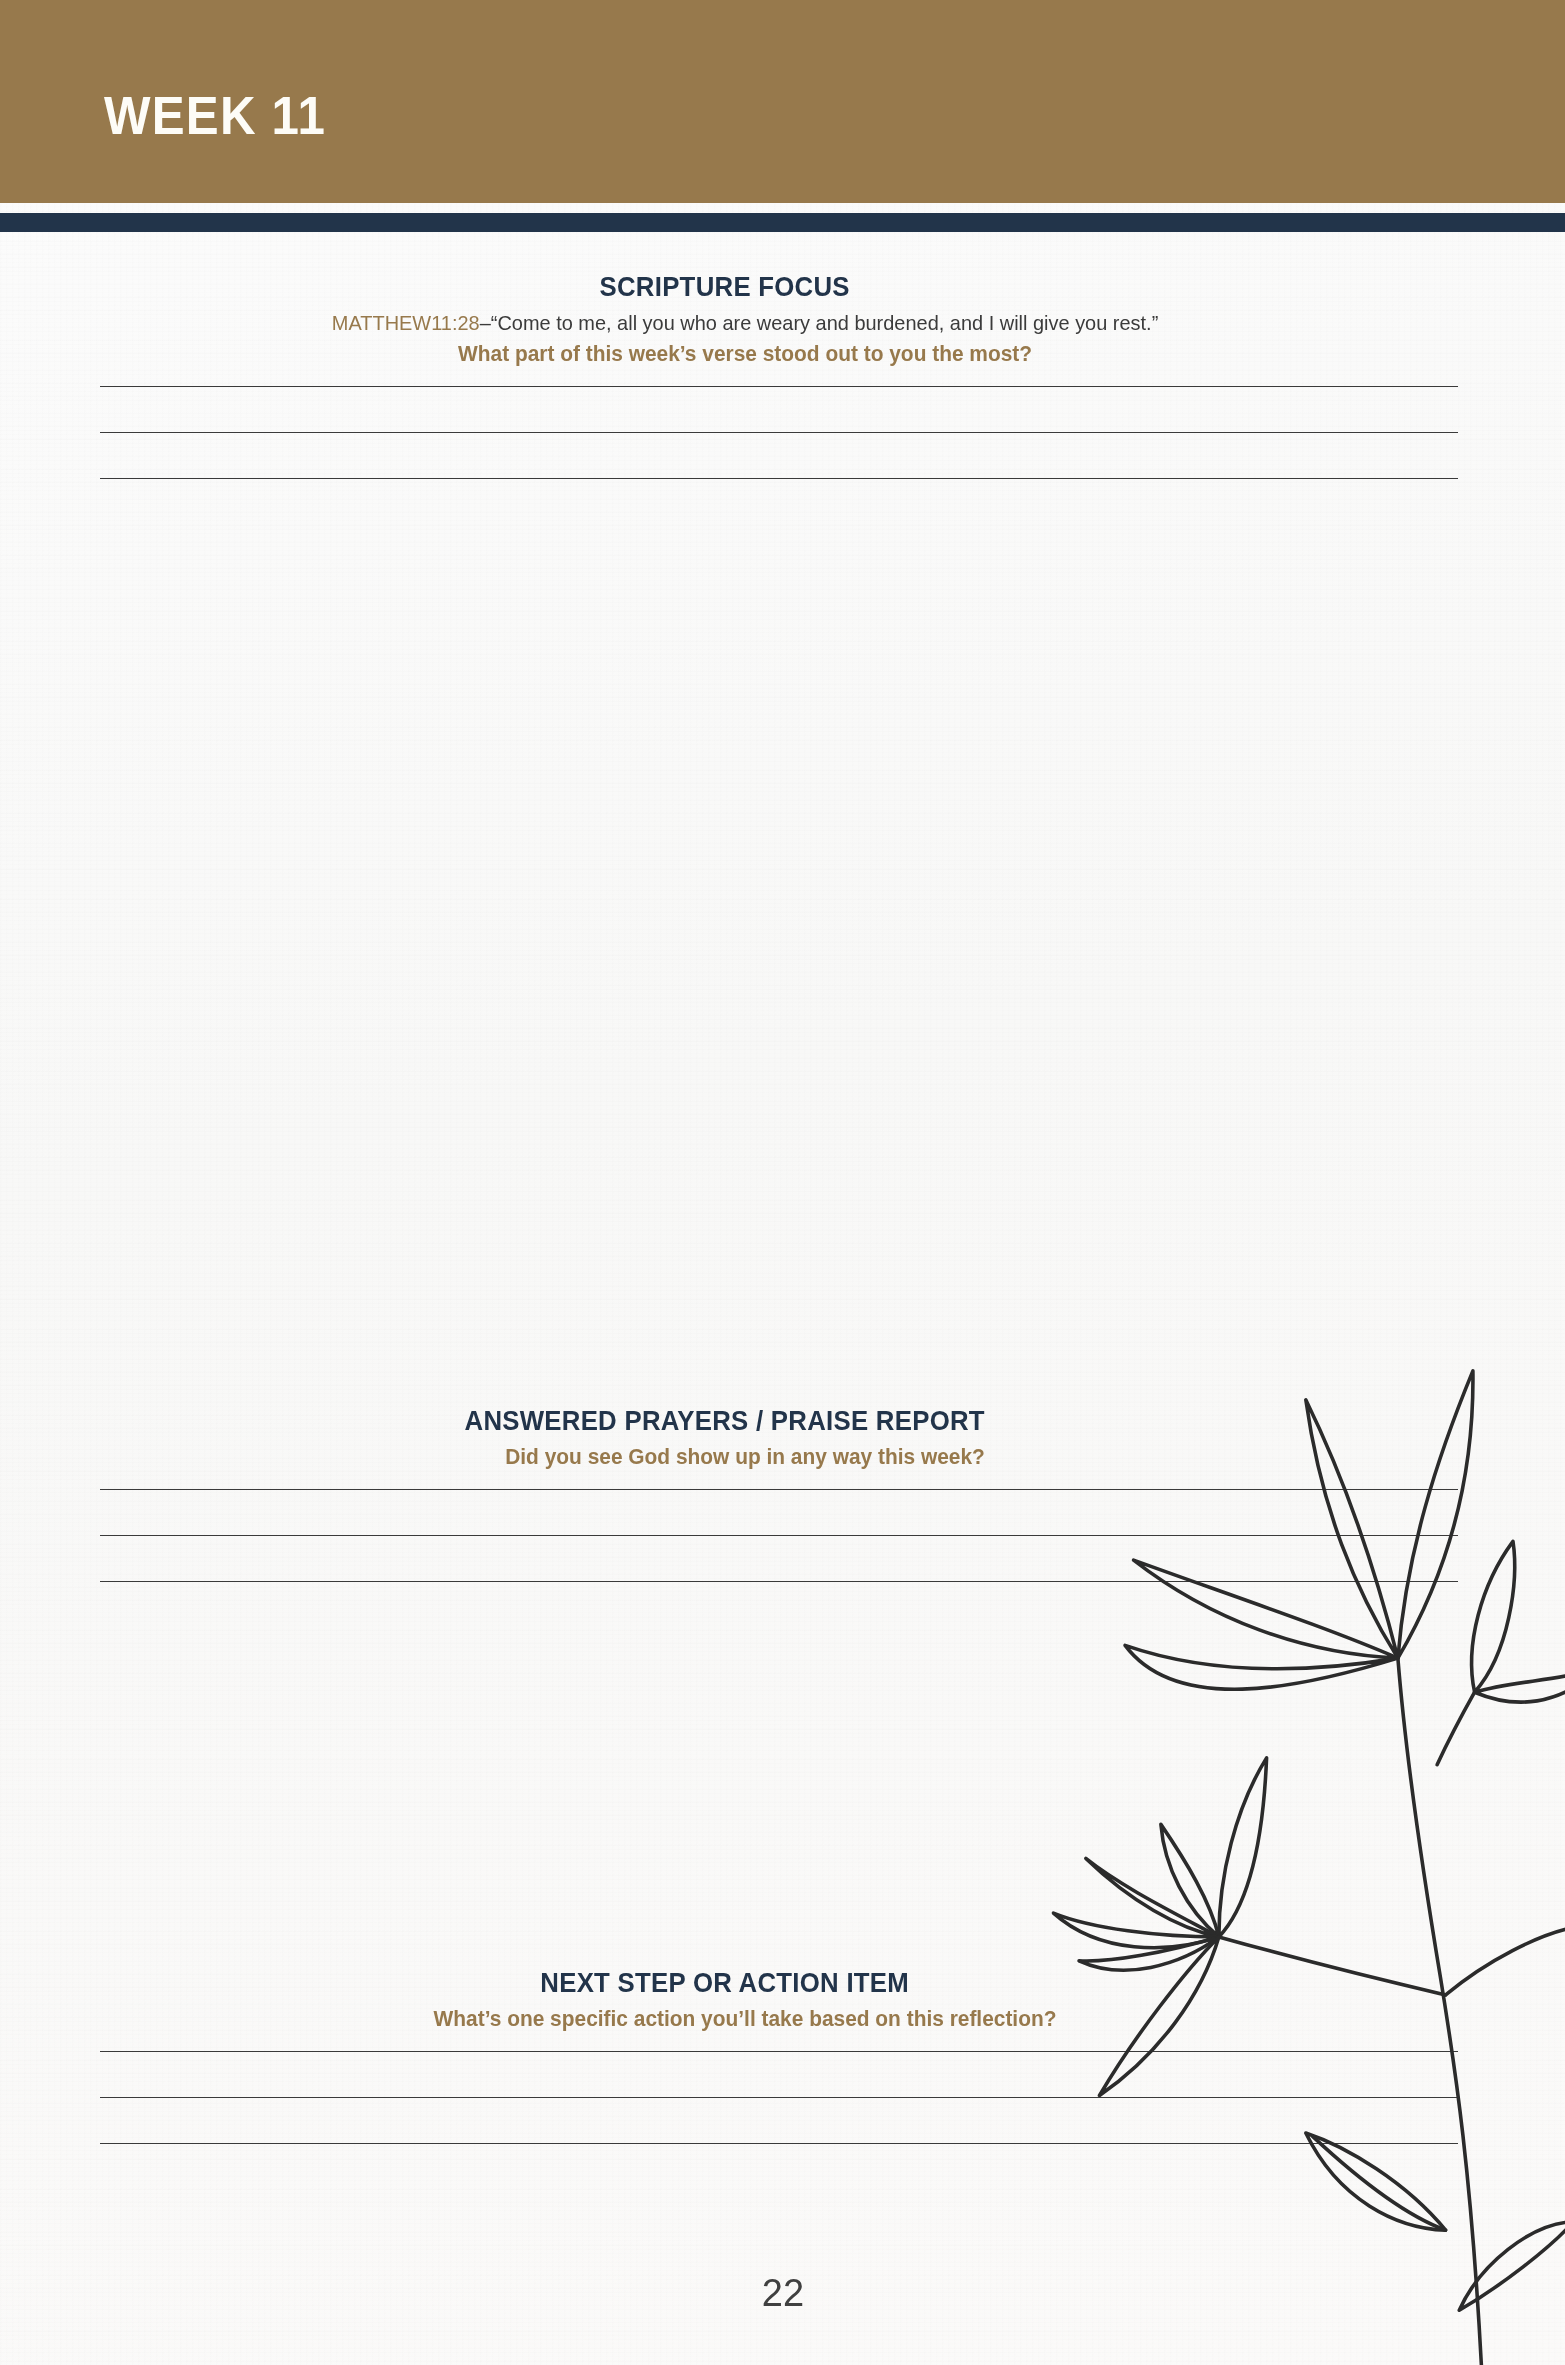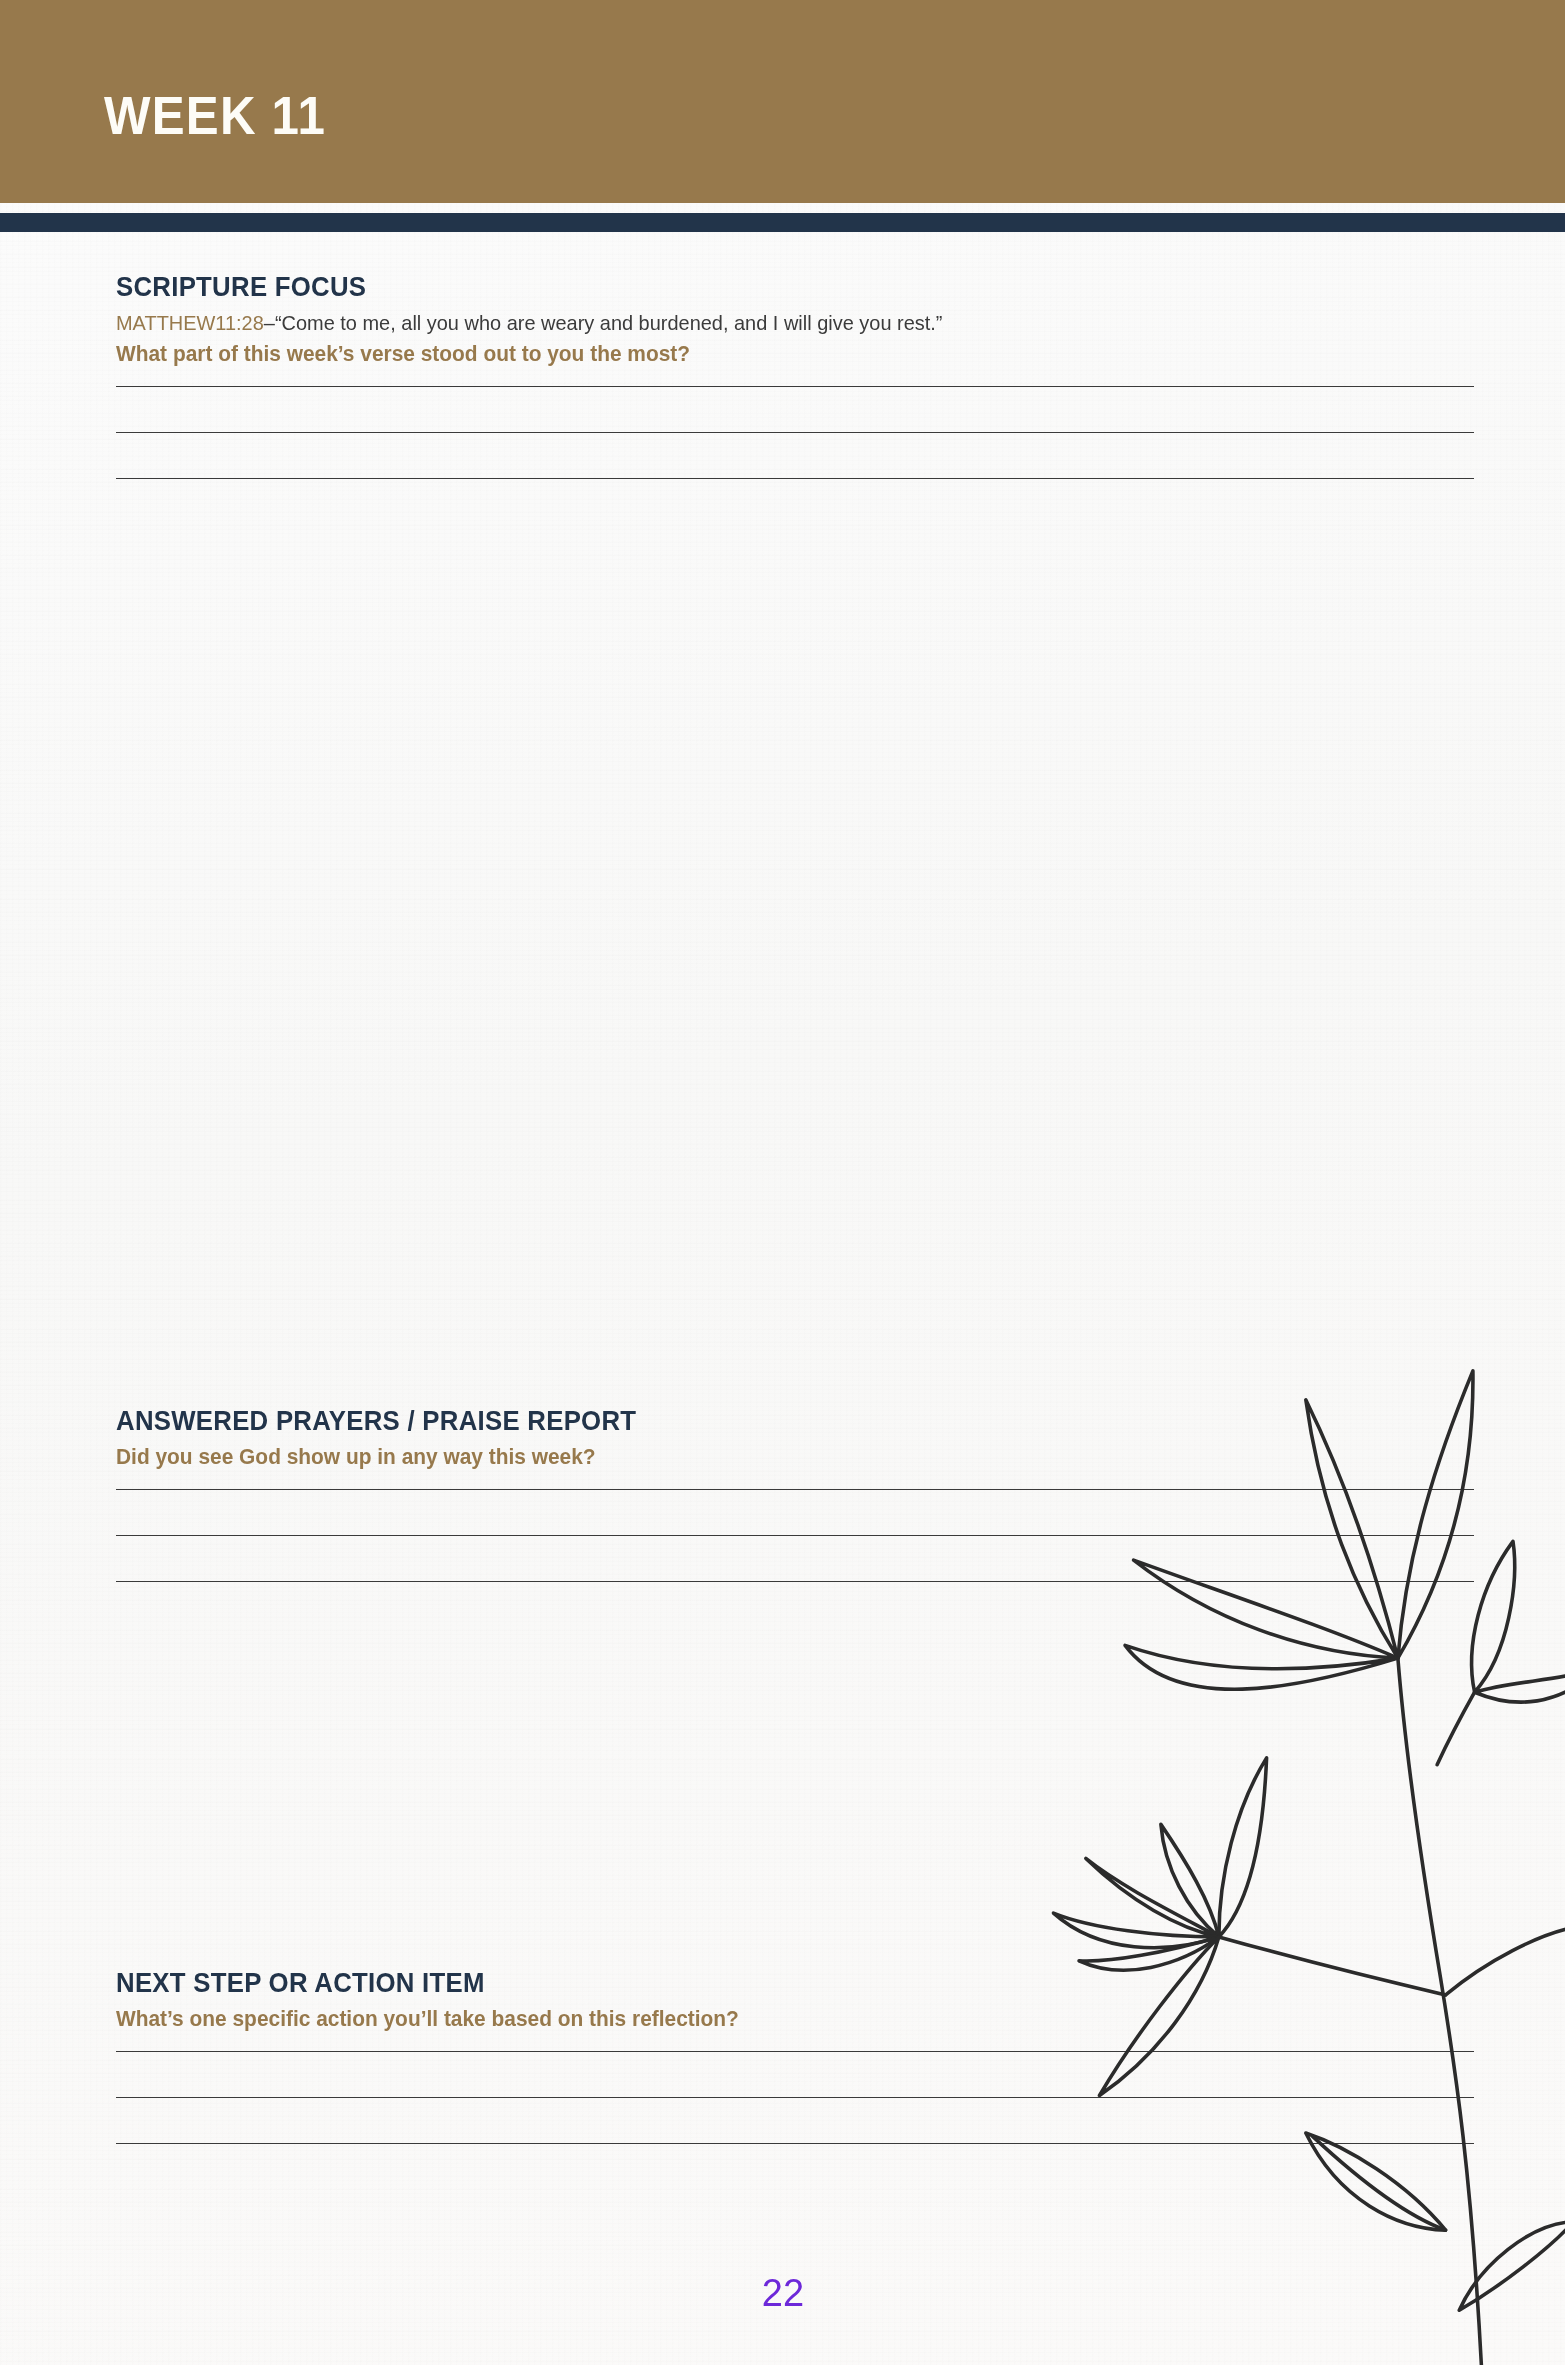--- a/index.html
+++ b/index.html
@@ -33,21 +33,21 @@
     transform:scaleX(0.93);transform-origin:left center;
   }
   .header-rule{
     position:absolute;left:0;top:213px;width:1566px;height:19px;
     background:#22344a;
   }
 
   
   .content{position:absolute;left:0;top:0;width:1566px;height:2366px;}
 
-  .section{position:absolute;left:116px;width:1358px;}
+  .section{position:absolute;left:100px;width:1358px;text-align:center;}
 
   .sec-heading{
     font-size:28px;font-weight:bold;
     color:#22344a;
     letter-spacing:0.3px;
     transform:scaleX(0.92);transform-origin:left center;
     white-space:nowrap;
   }
   .sec-verse{
     font-size:21px;color:#3b3b3b;
@@ -73,21 +73,21 @@
   .floral{
     position:absolute;left:963px;top:1364px;
     width:614px;height:1006px;
     pointer-events:none;
   }
 
   
   .page-number{
     position:absolute;left:0;top:2272px;width:1566px;
     text-align:center;
-    font-size:38px;color:#6d28d9;
+    font-size:38px;color:#404040;
     font-family:"Liberation Sans", sans-serif;
   }
 </style>
 </head>
 <body>
 
 <div class="paper-texture"></div>
 
 <div class="header-band"></div>
 <div class="header-title">WEEK 11</div>

